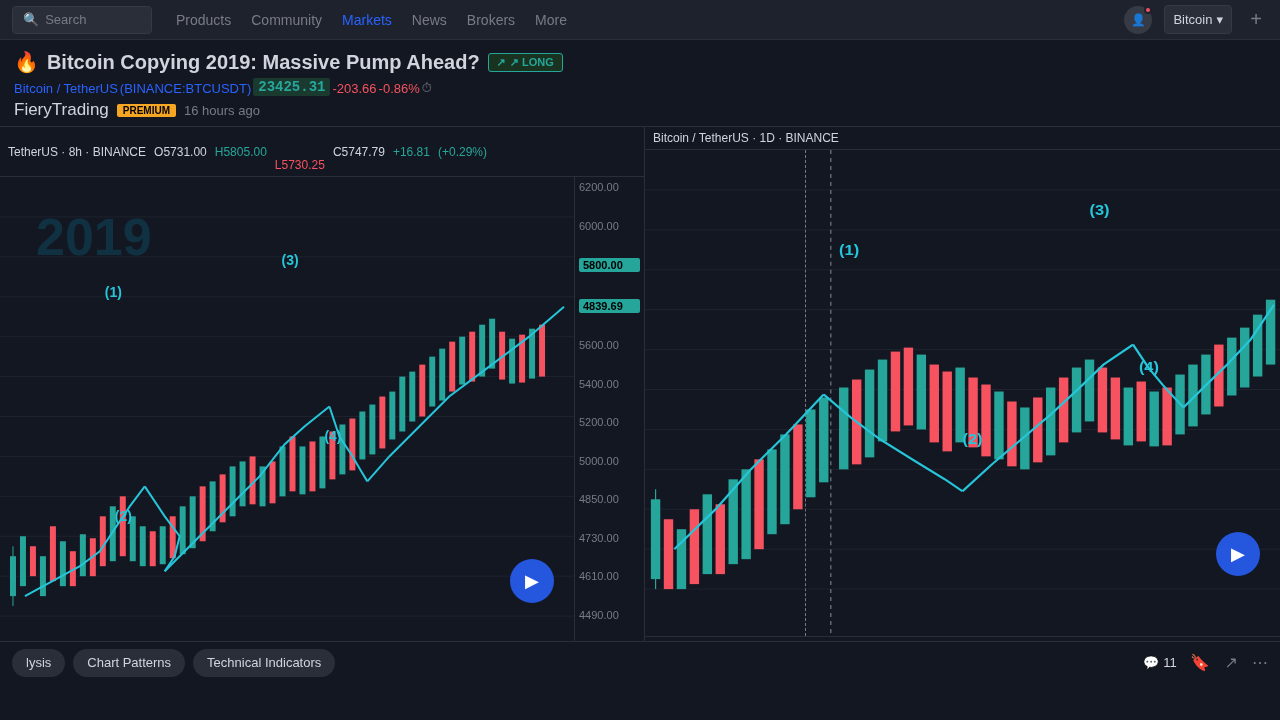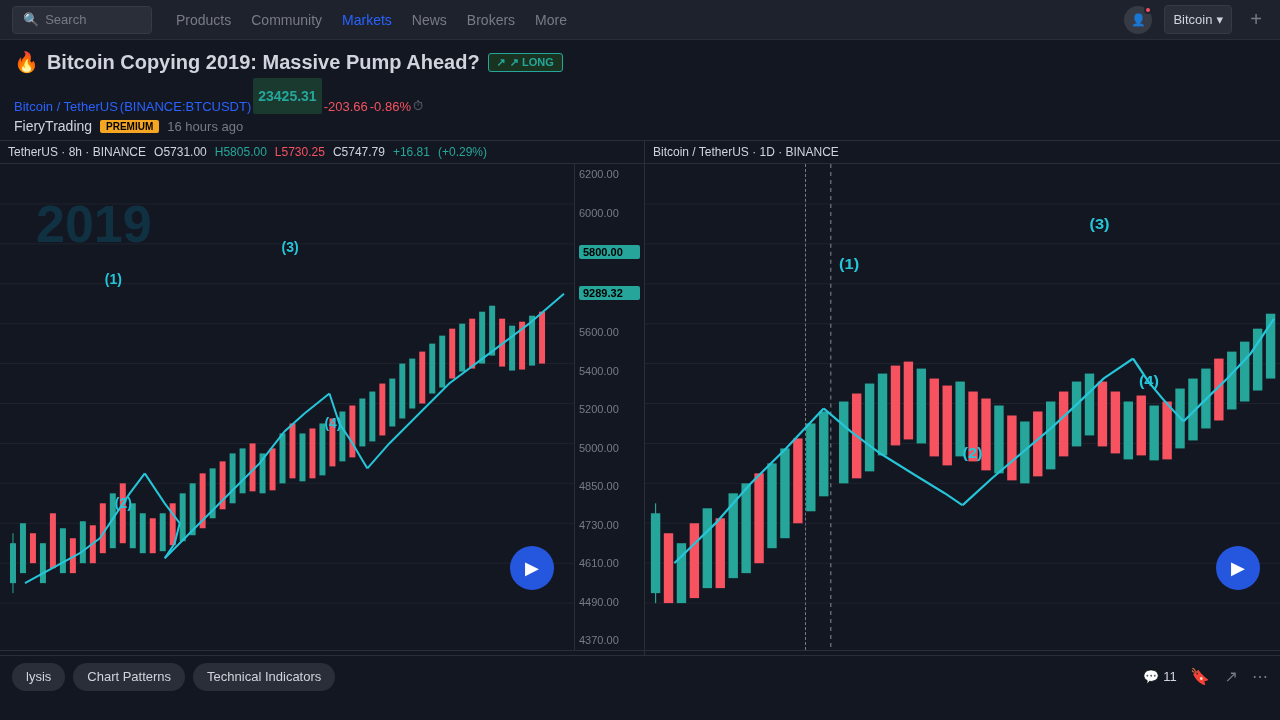--- a/index.html
+++ b/index.html
@@ -132,31 +132,31 @@
     }
     .ticker-row {
       display: flex;
       align-items: flex-end;
       gap: 2px;
       margin-top: 4px;
       font-size: 13px;
     }
     .ticker-name { color: #2962ff; }
     .ticker-symbol { color: #2962ff; }
-    .price { color: #26a69a; font-weight: 700; font-size: 14px; background: #1a3a30; padding: 10px 5px; border-radius: 2px; }
+    .price { color: #26a69a; font-weight: 700; font-size: 14px; background: #1a3a30; padding: 1px 5px; border-radius: 2px; font-family: Liberation Mono, monospace; }
     .price-change { color: #f7525f; }
     .price-pct { color: #f7525f; }
     .meta-row {
       display: flex;
       align-items: center;
       gap: 8px;
       margin-top: 4px;
       font-size: 13px;
     }
-    .author { color: #d1d4dc; font-size: 14px; }
+    .author { color: #d1d4dc; font-size: 17px; }
     .premium-badge {
       background: #f5a623;
       color: #000;
       font-size: 10px;
       font-weight: 700;
       padding: 1px 6px;
       border-radius: 2px;
     }
     .time-ago { color: #787b86; font-size: 13px; }
 
@@ -185,21 +185,21 @@
       padding: 4px 8px;
       font-size: 12px;
       color: #787b86;
       display: flex;
       align-items: center;
       gap: 8px;
       border-bottom: 1px solid #2a2e39;
     }
     .chart-header-item { color: #d1d4dc; }
     .chart-header-item.green { color: #26a69a; }
-    .chart-header-item.red { color: #f7525f; }
+    .chart-header-item.red { color: #f7525f; margin-top: 27px; }
 
     .chart-body {
       position: relative;
       height: calc(100% - 28px);
     }
 
     
     .year-label {
       position: absolute;
       font-size: 52px;
@@ -378,21 +378,21 @@
       <span class="chart-header-item green">+16.81</span>
       <span class="chart-header-item green">(+0.29%)</span>
     </div>
     <div class="chart-body">
       <div class="year-label">2019</div>
 
       <div class="price-axis">
         <div class="price-tick">6200.00</div>
         <div class="price-tick">6000.00</div>
         <div class="price-tick" style="background:#26a69a;color:#000;padding:1px 4px;border-radius:2px;font-weight:600;">5800.00</div>
-        <div class="price-tick" style="background:#26a69a;color:#000;padding:1px 4px;border-radius:2px;font-weight:600;">9289.32</div>
+        <div class="price-tick" style="background:#26a69a;color:#000;padding:1px 4px;border-radius:2px;font-weight:600;">4839.69</div>
         <div class="price-tick">5600.00</div>
         <div class="price-tick">5400.00</div>
         <div class="price-tick">5200.00</div>
         <div class="price-tick">5000.00</div>
         <div class="price-tick">4850.00</div>
         <div class="price-tick">4730.00</div>
         <div class="price-tick">4610.00</div>
         <div class="price-tick">4490.00</div>
         <div class="price-tick">4370.00</div>
       </div>

